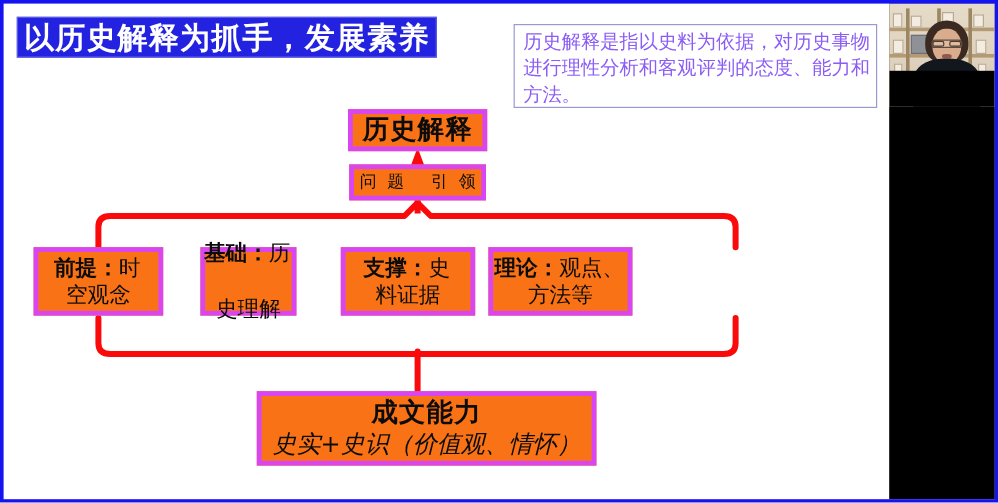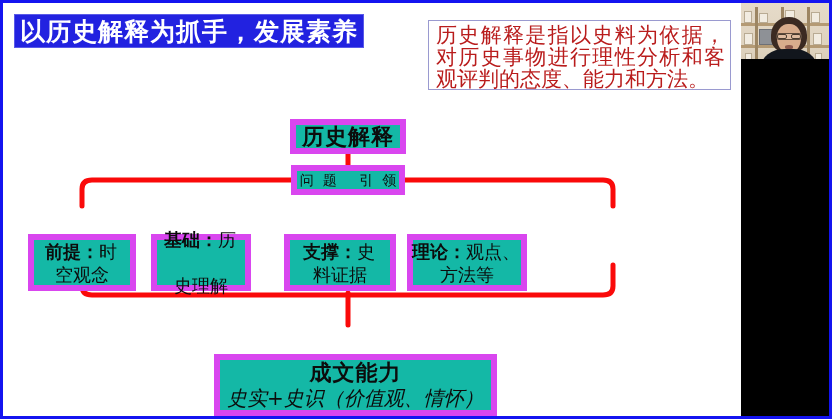--- a/index.html
+++ b/index.html
@@ -67,39 +67,38 @@
     top: 17px;
     width: 303px;
     height: 70px;
     border: 1px solid #9a9ad0;
     background: #ffffff;
     box-sizing: border-box;
     padding: 3px 5px 0 7px;
   }
   #definition-box .t {
     font-family: "DejaVu Serif", "Liberation Serif", serif;
-    font-size: 21px;
+    font-size: 16px;
     line-height: 22px;
-    color: #b91c1c;
+    color: #8b5cf6;
     letter-spacing: 0px;
     text-align: justify;
   }
 
   
   .node {
     position: absolute;
-    border: 6px solid #d946ef;
-    background: #14b8a6;
+    border: 4px solid #d946ef;
+    background: #f97316;
     box-sizing: border-box;
     display: flex;
     flex-direction: column;
     align-items: center;
     justify-content: center;
     z-index: 20;
-    margin-top: 28px;
   }
   .node .line {
     font-family: "DejaVu Serif", "Liberation Serif", serif;
     font-size: 18px;
     line-height: 21px;
     color: #0c0c0c;
     white-space: nowrap;
   }
   .node .strong {
     font-weight: bold;
@@ -128,21 +127,21 @@
   }
   #node-guide .line {
     font-size: 14px;
     letter-spacing: 9px;
     padding-left: 9px;
   }
 
   
   .pillar { top: 203px; height: 57px; }
   #node-p0 { left: 25px;  width: 108px; }
-  #node-p1 { left: 148px; width: 100px; gap: 23px; }
+  #node-p1 { left: 164px; width: 80px; gap: 23px; }
   #node-p2 { left: 281px; width: 112px; }
   #node-p3 { left: 404px; width: 120px; }
   #node-p4 { left: 548px; width: 106px; }
   .pillar .line { font-size: 18px; line-height: 23px; }
   .pillar .l1 { margin-left: -2px; }
 
   
   #node-outcome {
     left: 211px;
     top: 323px;

